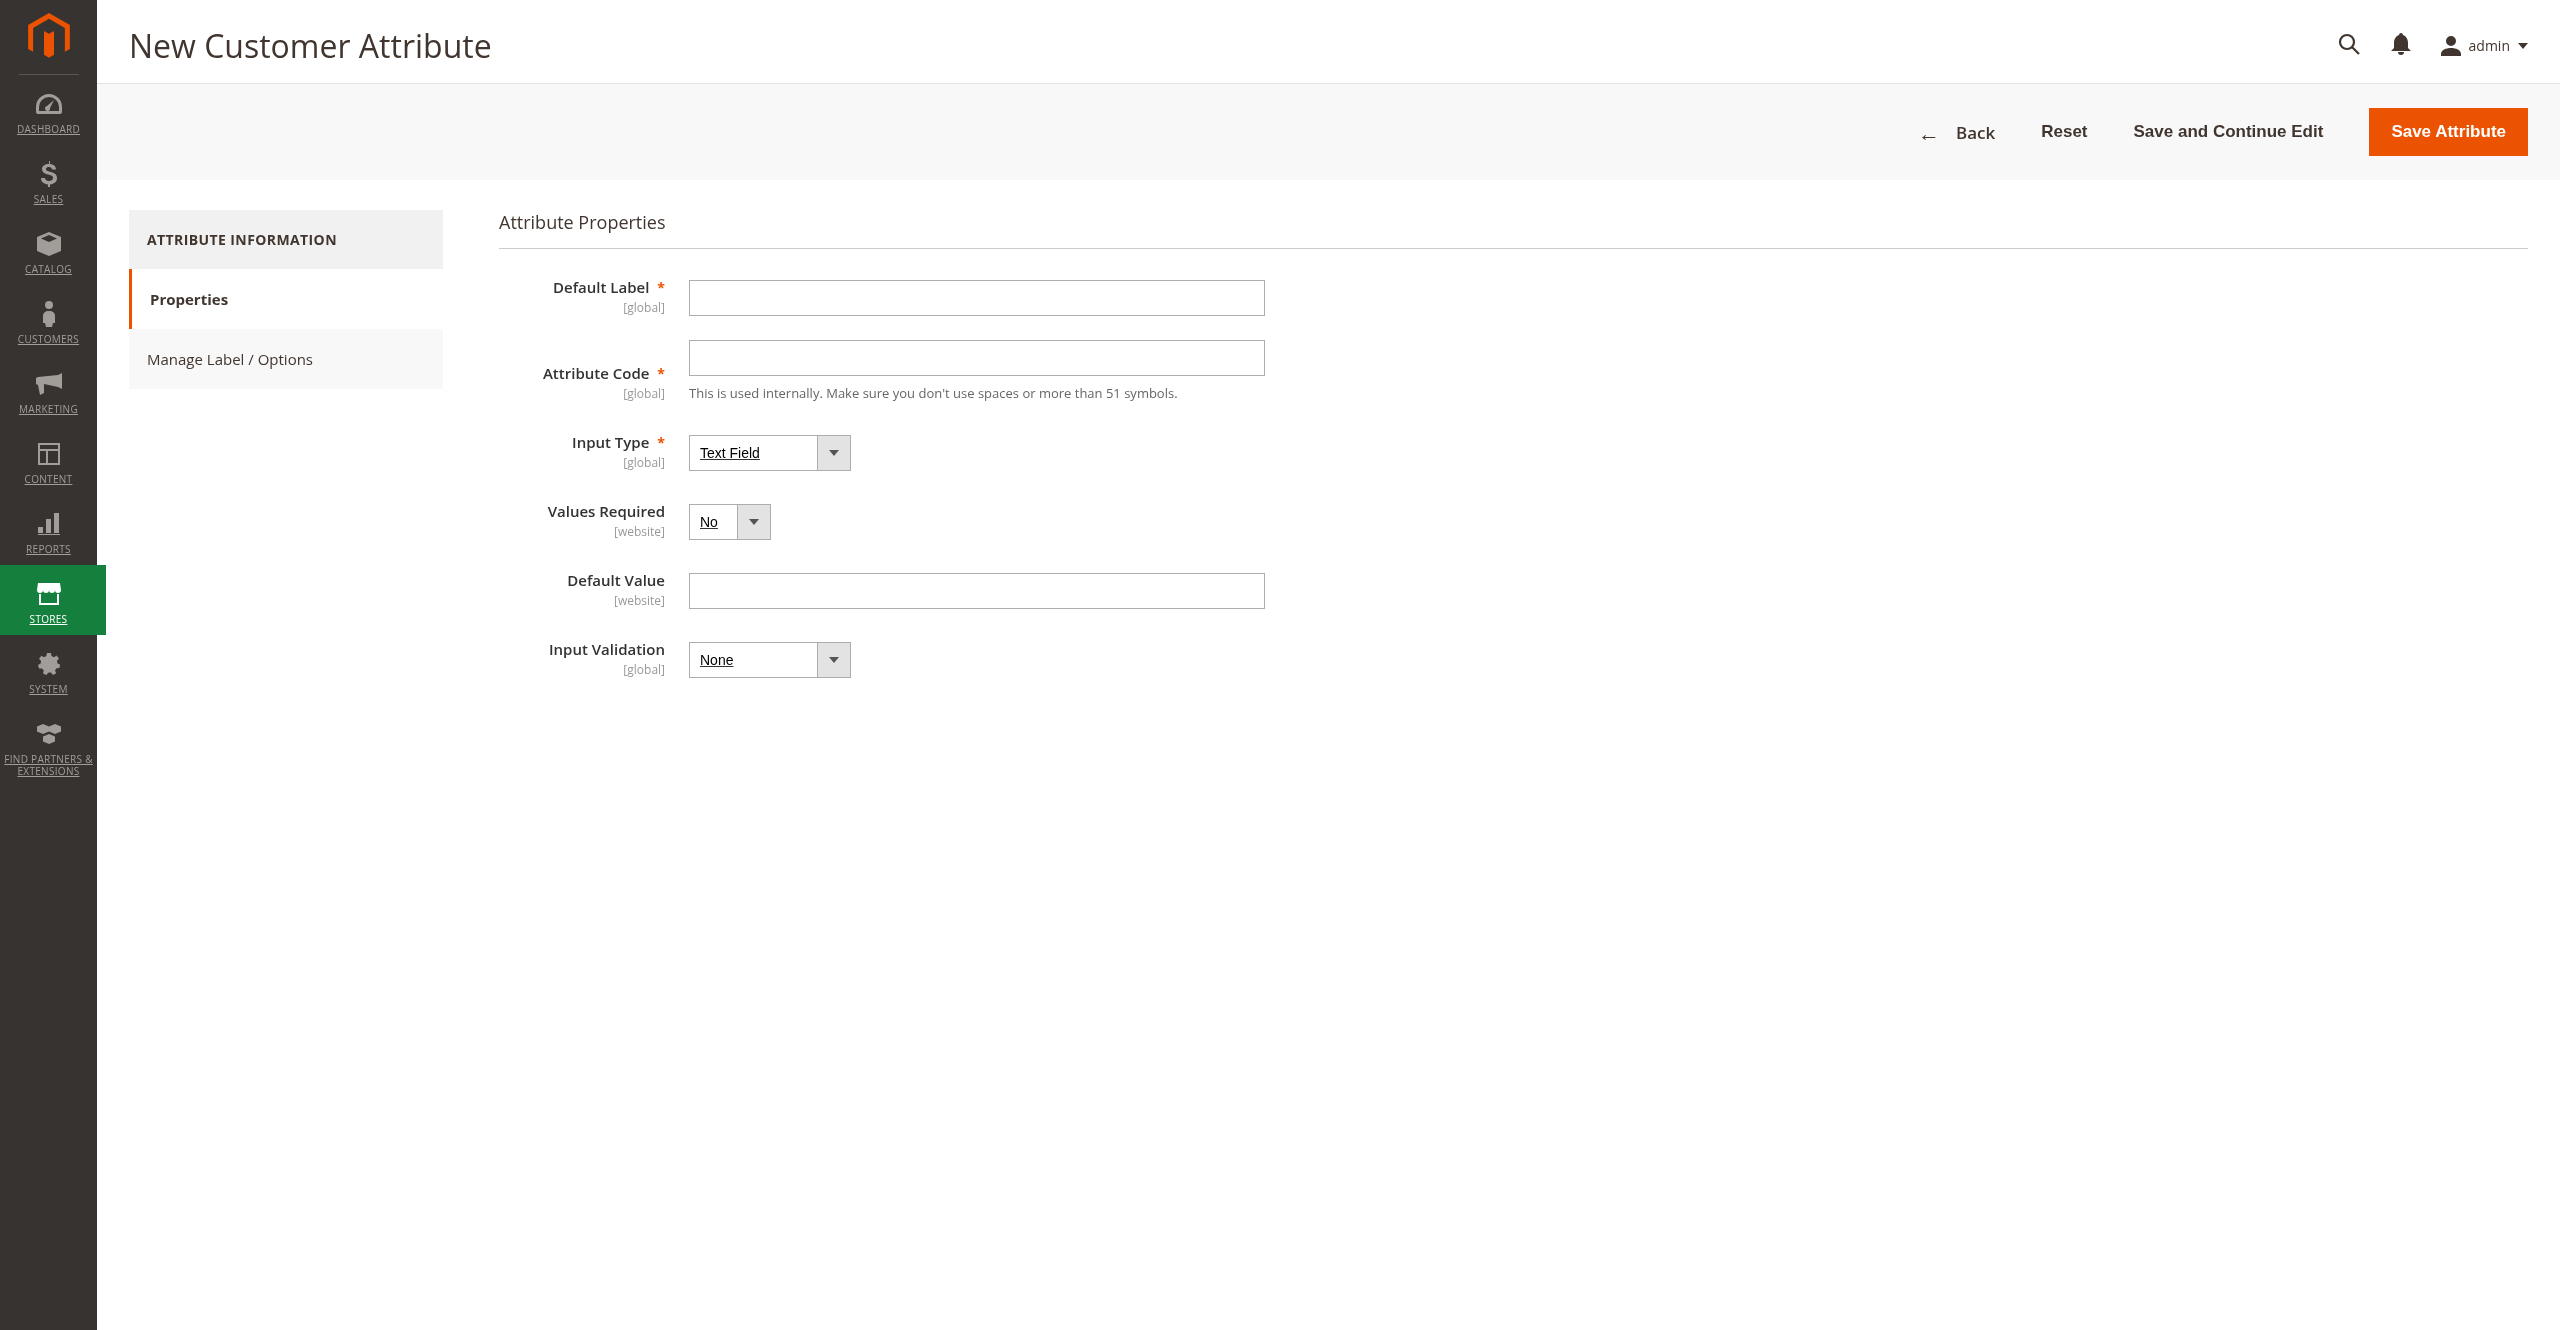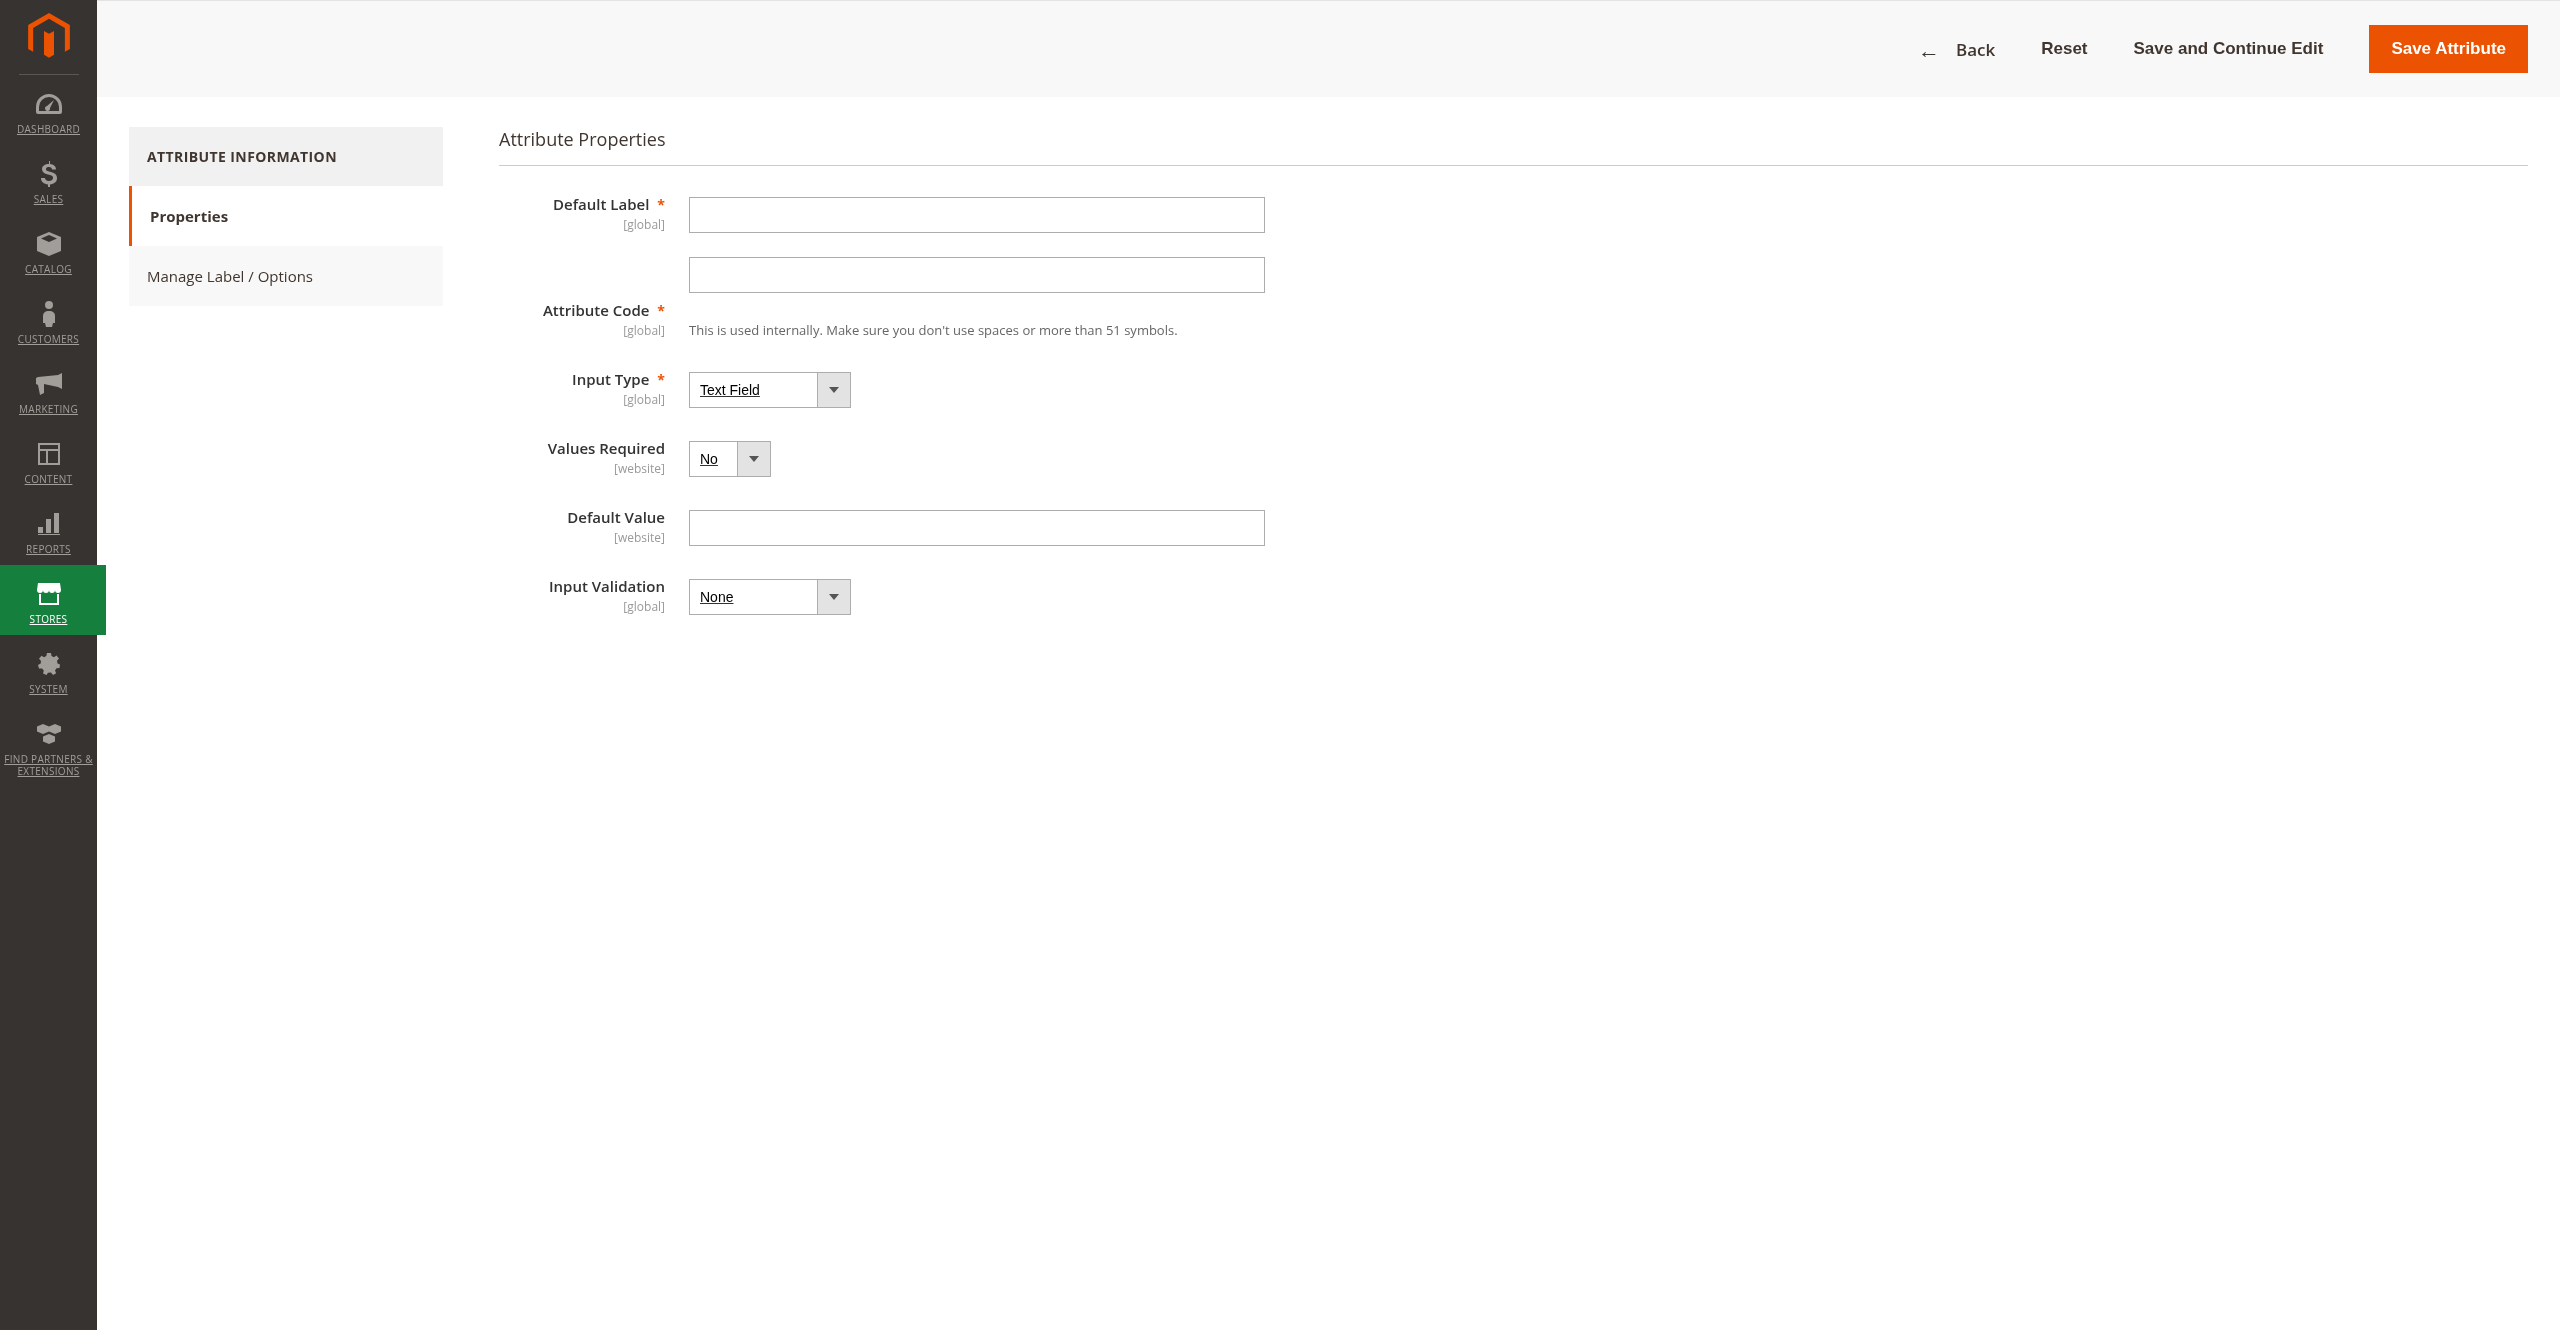--- a/index.html
+++ b/index.html
@@ -42,21 +42,21 @@
 .side-tab.active { background: #fff; font-weight: 700; border-left: 3px solid #eb5202; padding-left: 18px; }
 
 
 .form-area { flex: 1; }
 .section-title { font-size: 18px; color: #41362f; font-weight: 400; padding-bottom: 14px; border-bottom: 1px solid #ccc; margin-bottom: 22px; }
 .form-row { display: flex; align-items: flex-end; margin-bottom: 24px; }
 .label-col { width: 190px; flex-shrink: 0; text-align: right; padding-right: 24px; padding-top: 6px; }
 .label-main { font-size: 15px; font-weight: 600; color: #333; }
 .label-req { color: #eb5202; margin-left: 8px; font-weight: 700; }
 .label-scope { display: block; font-size: 12px; color: #999; margin-top: 2px; }
-.input-col { flex: 1; display: flex; flex-direction: column; gap: 20px; }
+.input-col { flex: 1; display: flex; flex-direction: column; }
 .text-input { width: 576px; max-width: 100%; height: 36px; border: 1px solid #adadad; padding: 0 10px; font-size: 14px; }
 .select-wrap { display: flex; text-decoration: underline; }
 .select-wrap .text-input { border-right: none; }
 .select-caret { width: 34px; height: 36px; border: 1px solid #adadad; background: #e3e3e3; display: flex; align-items: center; justify-content: center; cursor: pointer; }
 .select-caret .tri { width: 0; height: 0; border-left: 5px solid transparent; border-right: 5px solid transparent; border-top: 6px solid #555; }
 .hint { font-size: 13px; color: #666; margin-top: 8px; }
 .select-narrow .text-input { width: 48px; }
 .select-mid .text-input { width: 128px; }
 </style>
 </head>
@@ -146,20 +146,43 @@
     <div class="icon-box">
         <svg width="24" height="20" viewBox="0 0 24 20">
           <path d="M6 0 L12 2.5 L12 7.5 L6 10 L0 7.5 L0 2.5 Z M18 0 L24 2.5 L24 7.5 L18 10 L12 7.5 L12 2.5 Z M12 10 L18 12.5 L18 17.5 L12 20 L6 17.5 L6 12.5 Z"></path>
         </svg>
       </div>
     <div class="nav-label">FIND PARTNERS &amp; EXTENSIONS</div>
   </div>
 </div>
 
 <div class="main">
+  <div class="page-header">
+    <h1 class="page-title">New Customer Attribute</h1>
+    <div class="header-actions">
+      <span class="header-icon">
+        <svg width="24" height="24" viewBox="0 0 24 24" fill="none" stroke="#41362f" stroke-width="2.2">
+            <circle cx="10" cy="10" r="7"></circle>
+            <line x1="15" y1="15" x2="22" y2="22"></line>
+          </svg>
+      </span>
+      <span class="header-icon">
+        <svg width="20" height="22" viewBox="0 0 20 22" fill="#41362f">
+            <path d="M10 0 A2 2 0 0 1 12 2 C15 3 17 6 17 10 L17 15 L20 18 L0 18 L3 15 L3 10 C3 6 5 3 8 2 A2 2 0 0 1 10 0 Z M7 19 L13 19 A3 3 0 0 1 7 19 Z"></path>
+          </svg>
+      </span>
+      <div class="user-block">
+        <svg width="20" height="20" viewBox="0 0 20 20" fill="#41362f">
+            <path d="M10 0 A5 5 0 1 1 10 10 A5 5 0 1 1 10 0 Z M10 12 C15 12 20 14 20 18 L20 20 L0 20 L0 18 C0 14 5 12 10 12 Z"></path>
+          </svg>
+        <span class="user-name">admin</span>
+        <span class="caret-down"></span>
+      </div>
+    </div>
+  </div>
 
   <div class="toolbar">
     <div class="back-btn">
       <span class="arrow-left">←</span>
       <span>Back</span>
     </div>
     <button class="btn-link">Reset</button>
     <button class="btn-link">Save and Continue Edit</button>
     <button class="btn-primary">Save Attribute</button>
   </div>

